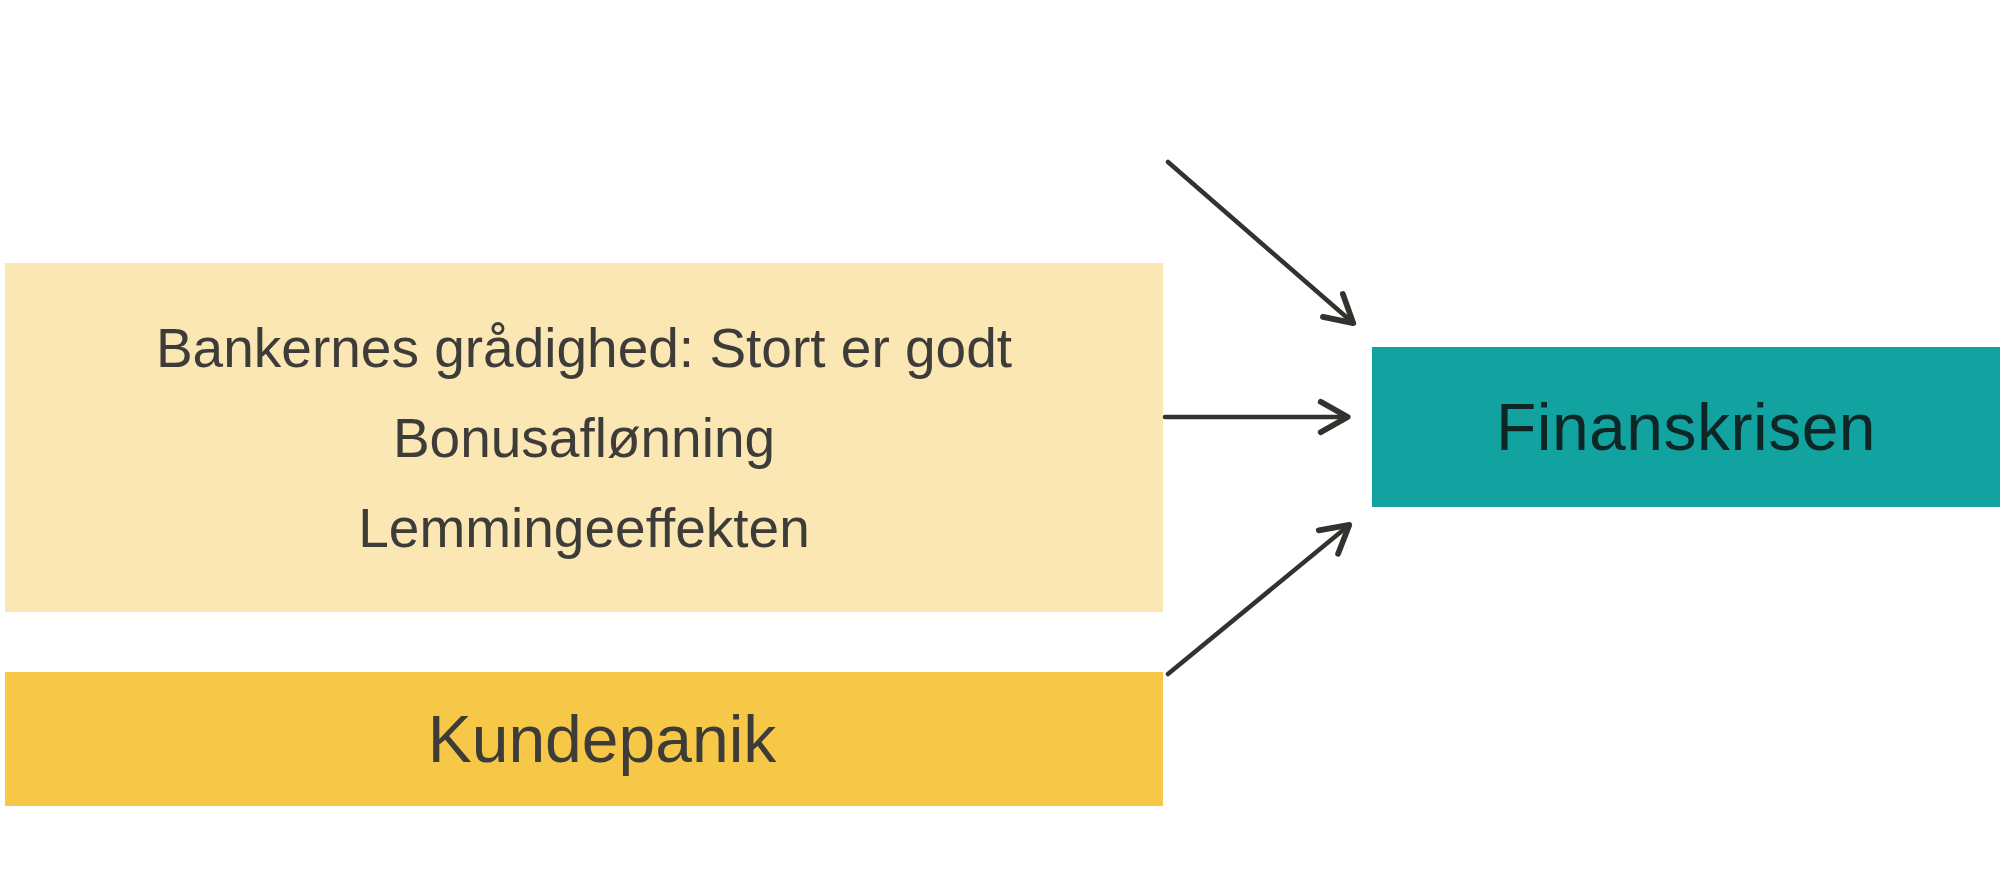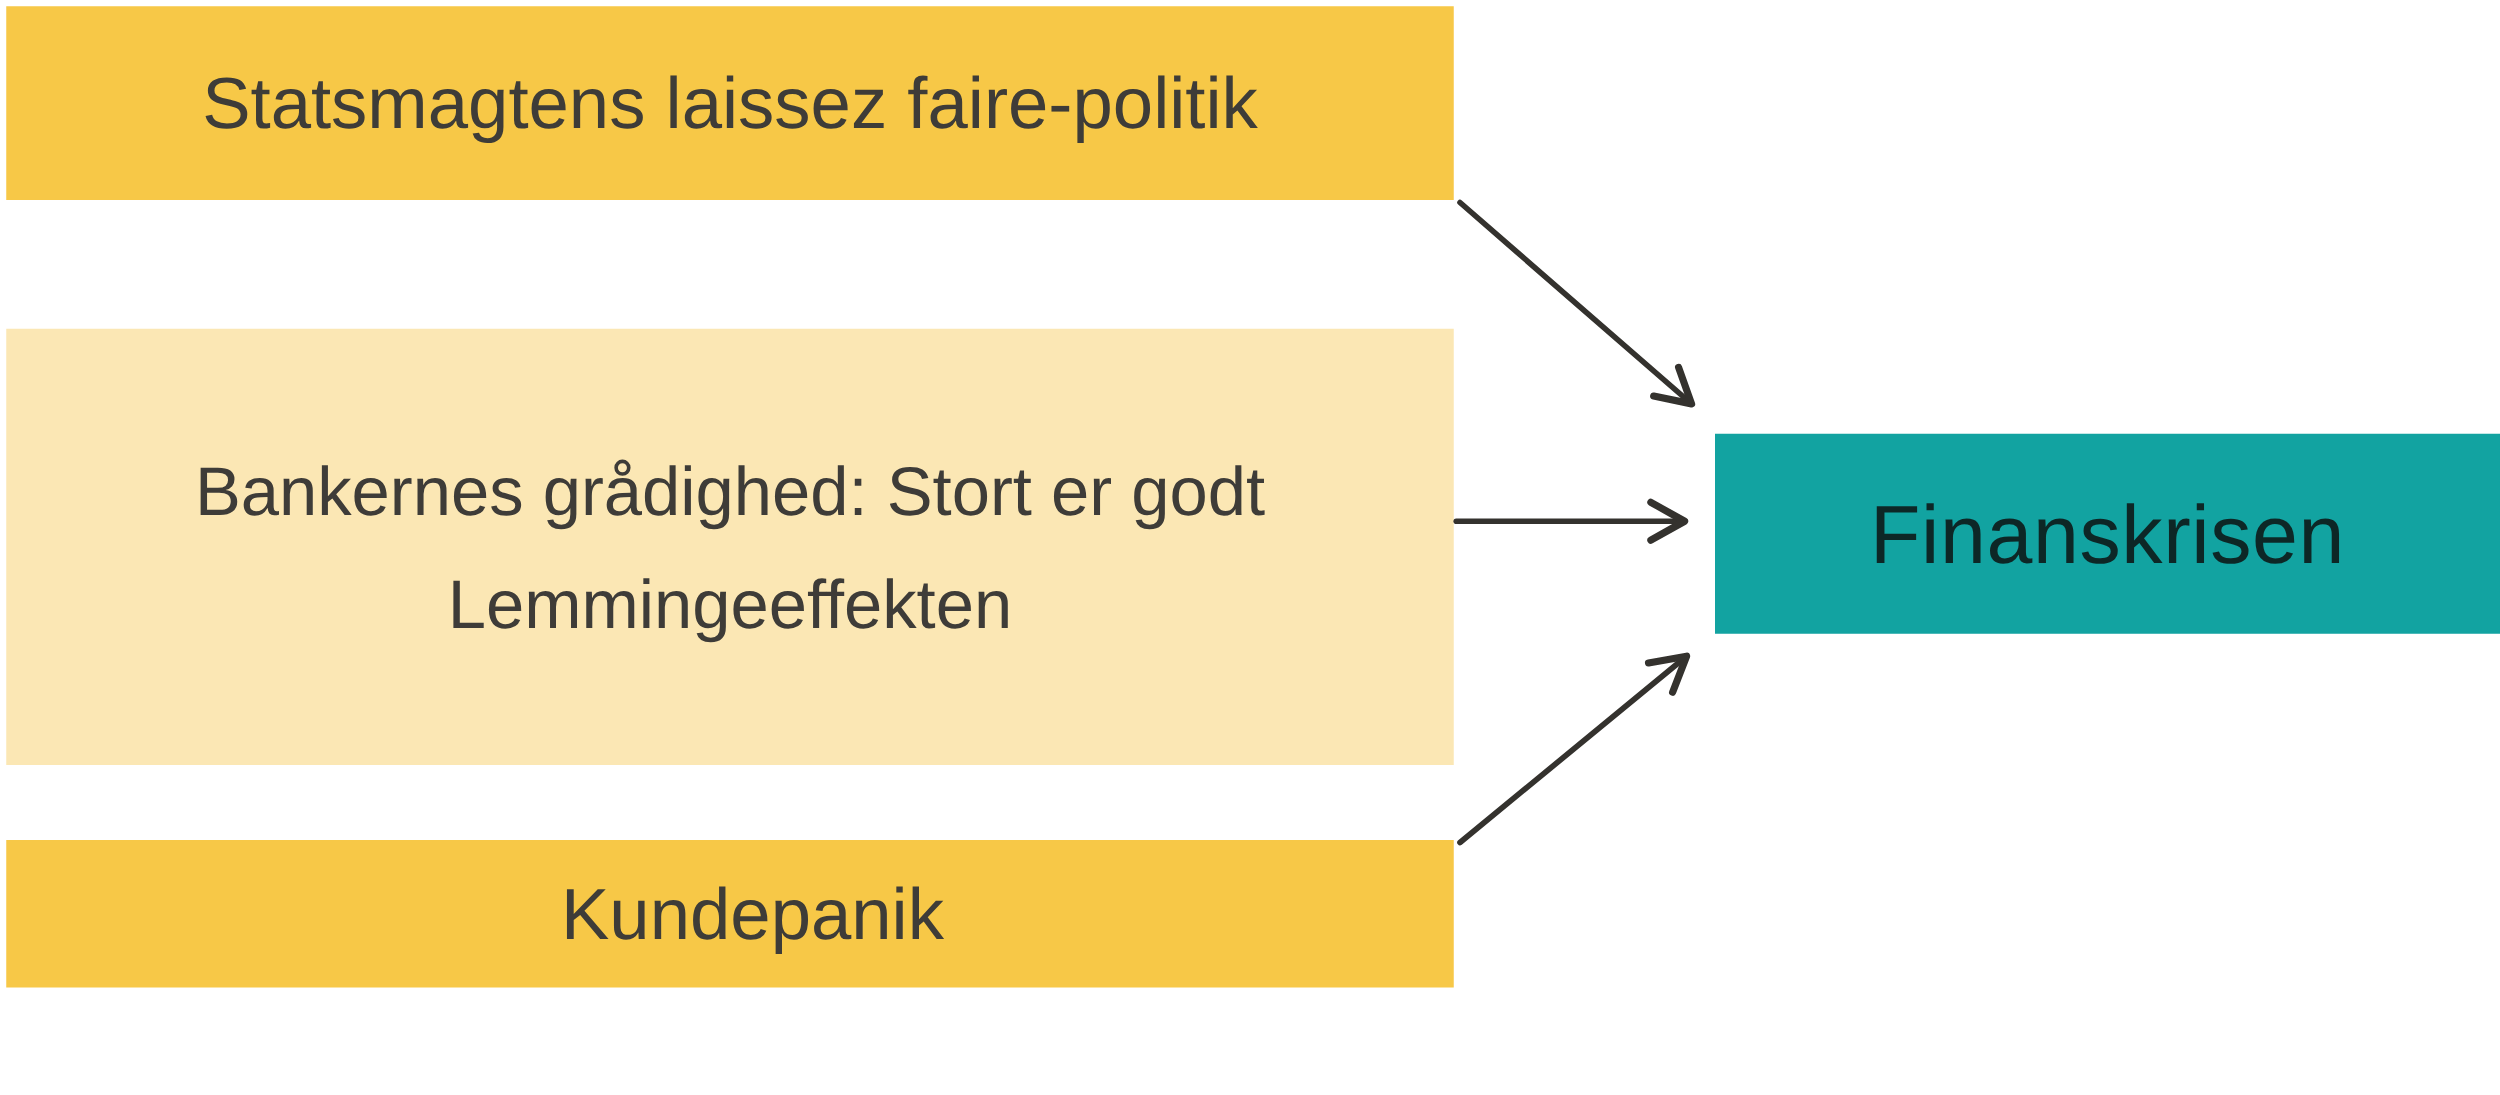--- a/index.html
+++ b/index.html
@@ -32,21 +32,21 @@
     align-items: center;
     justify-content: center;
     text-align: center;
     color: var(--text-dark);
   }
   .cause-box.gold { background: var(--gold); }
   .cause-box.light { background: var(--light-yellow); }
 
   #box-statsmagten { top: 5px;   height: 155px; font-size: 58px; }
   #box-bankerne    { top: 243px; height: 349px; font-size: 55px; line-height: 90px; margin-top: 20px; }
-  #box-kundepanik  { top: 672px; height: 118px; font-size: 58px; padding-left: 36px; }
+  #box-kundepanik  { top: 672px; height: 134px; font-size: 66px; padding-left: 36px; }
 
   .effect-box {
     position: absolute;
     left: 1372px;
     top: 347px;
     width: 628px;
     height: 160px;
     background: var(--teal);
     display: flex;
     align-items: center;
@@ -70,26 +70,24 @@
     stroke: var(--arrow);
     stroke-width: 4.5;
     stroke-linecap: round;
   }
 </style>
 </head>
 <body>
 
 <div class="canvas">
 
-  <div class="cause-box gold" id="box-statsmagten">
-    <span>Statsmagtens laissez faire-politik</span>
-  </div>
 
   <div class="cause-box light" id="box-bankerne">
     <span>Bankernes grådighed: Stort er godt</span>
+    <span>Bonusaflønning</span>
     <span>Lemmingeeffekten</span>
   </div>
 
   <div class="cause-box gold" id="box-kundepanik">
     <span>Kundepanik</span>
   </div>
 
   <div class="effect-box" id="box-finanskrisen">
     <span>Finanskrisen</span>
   </div>

